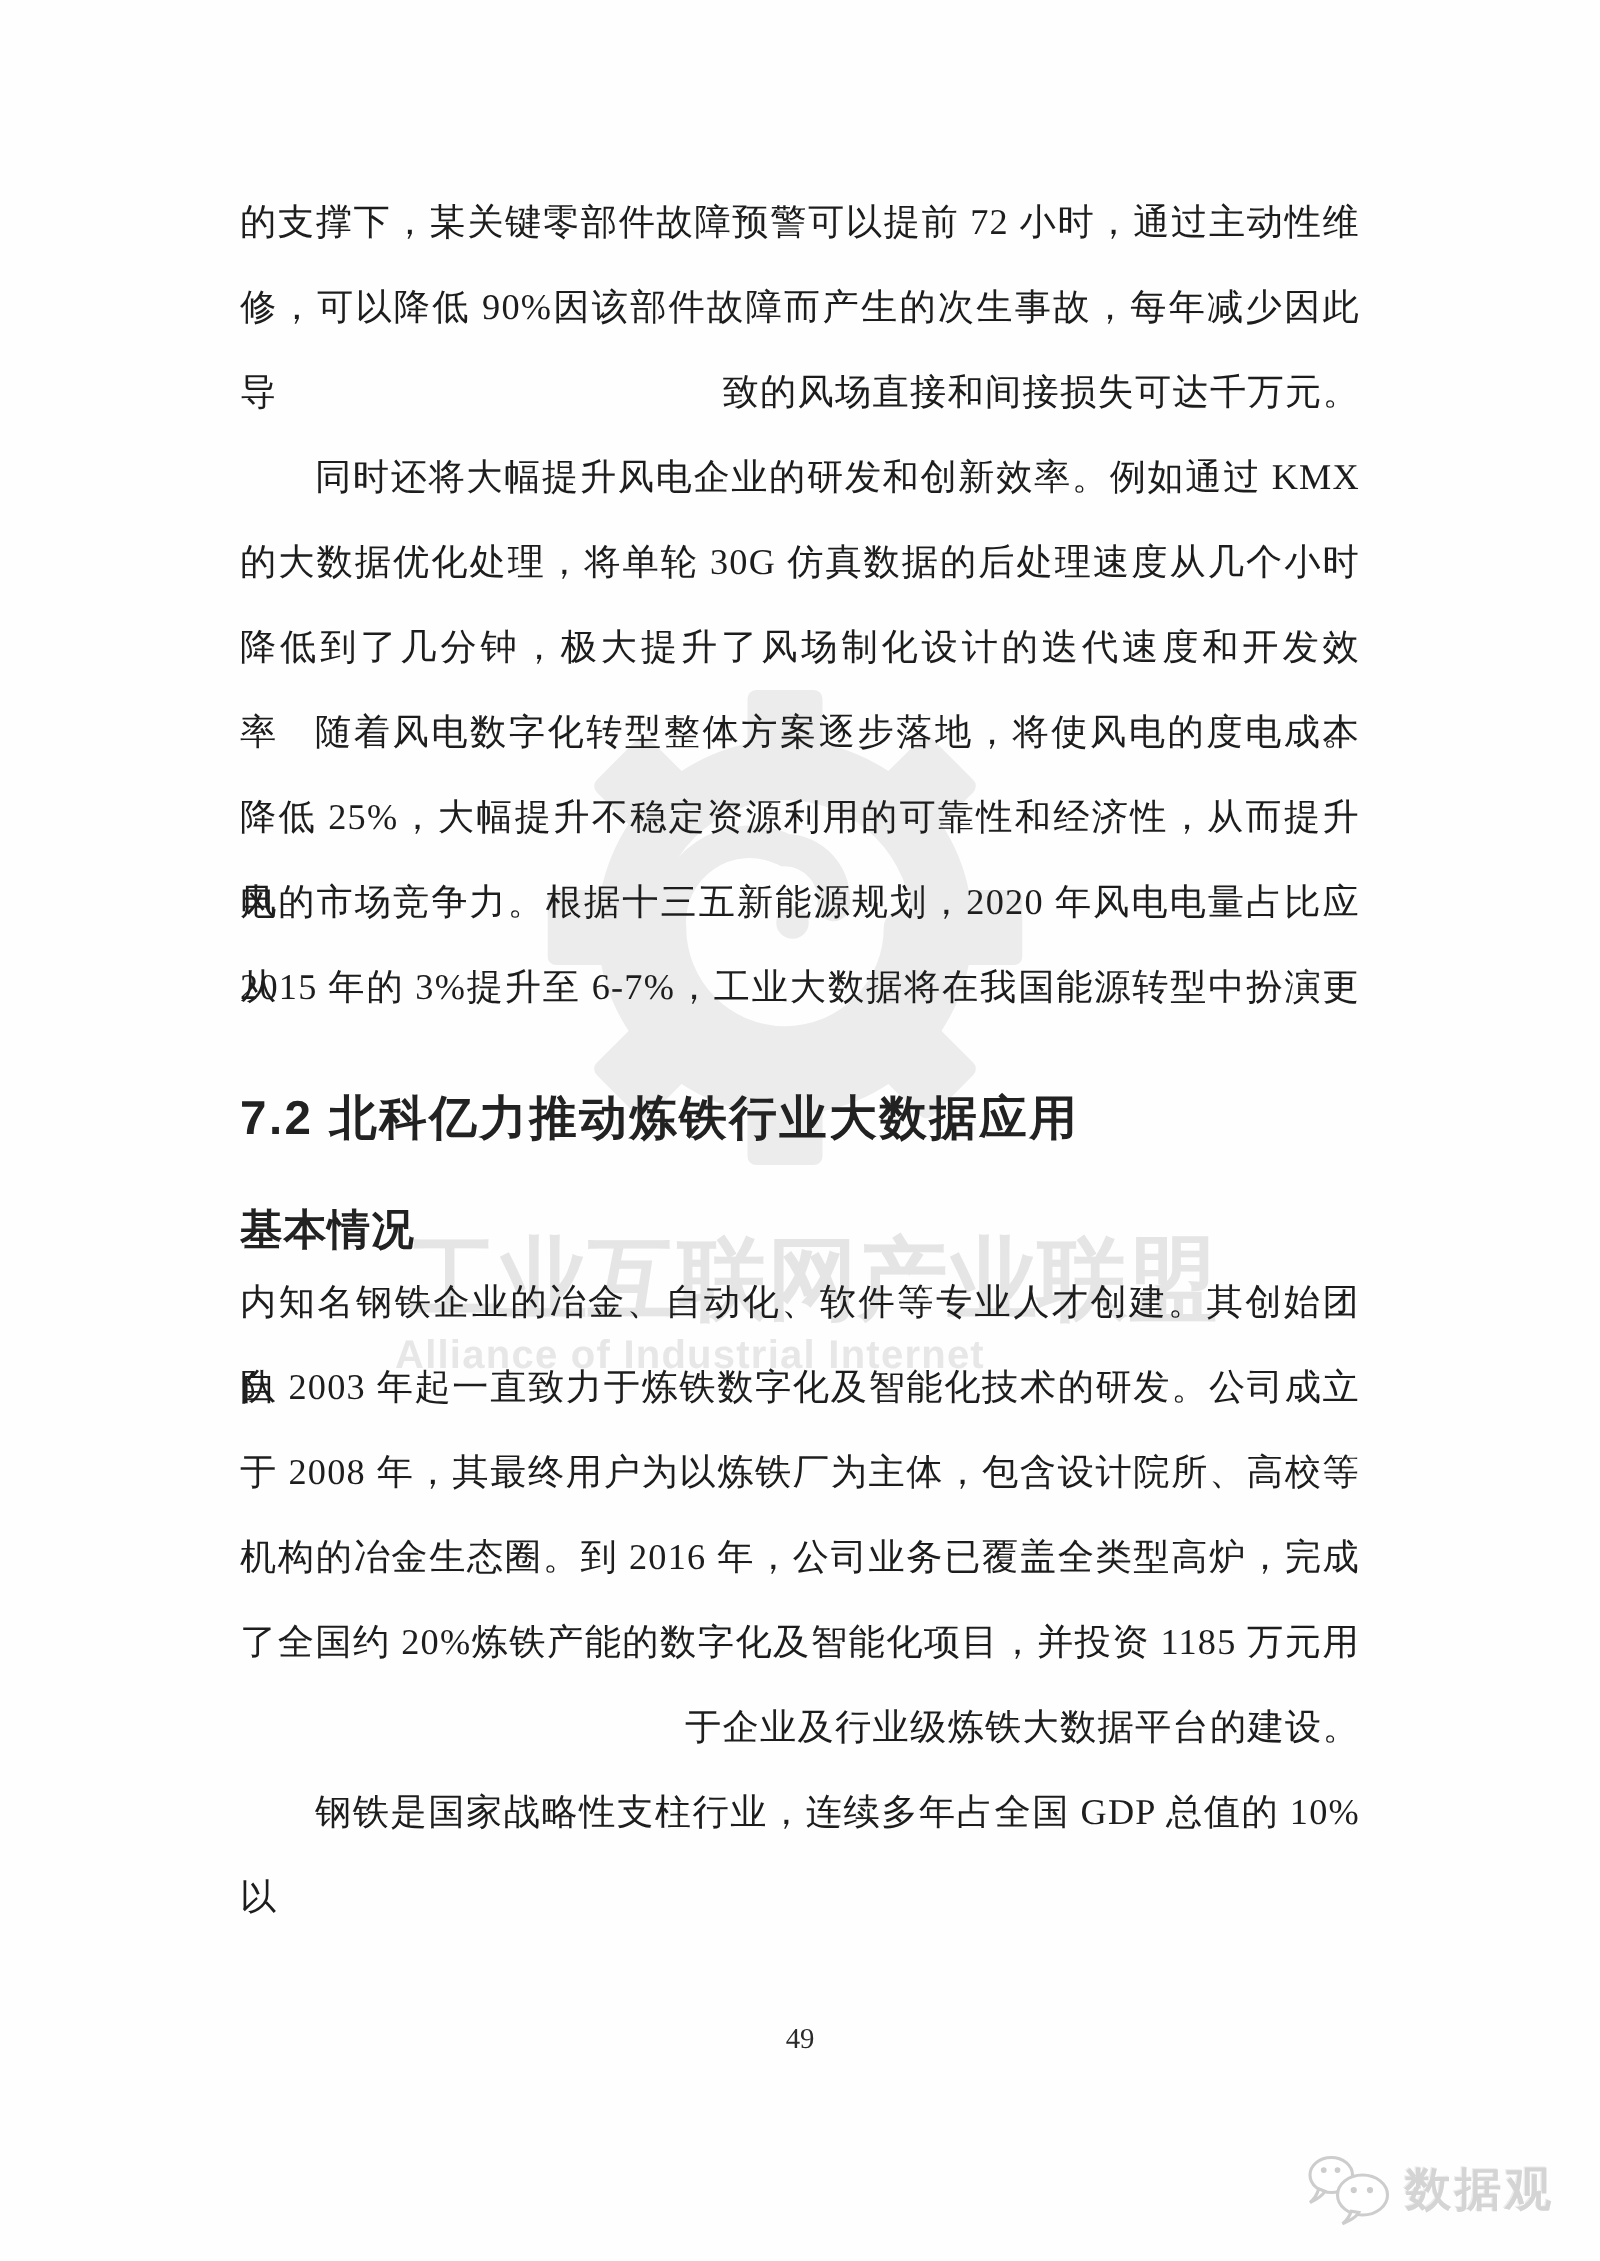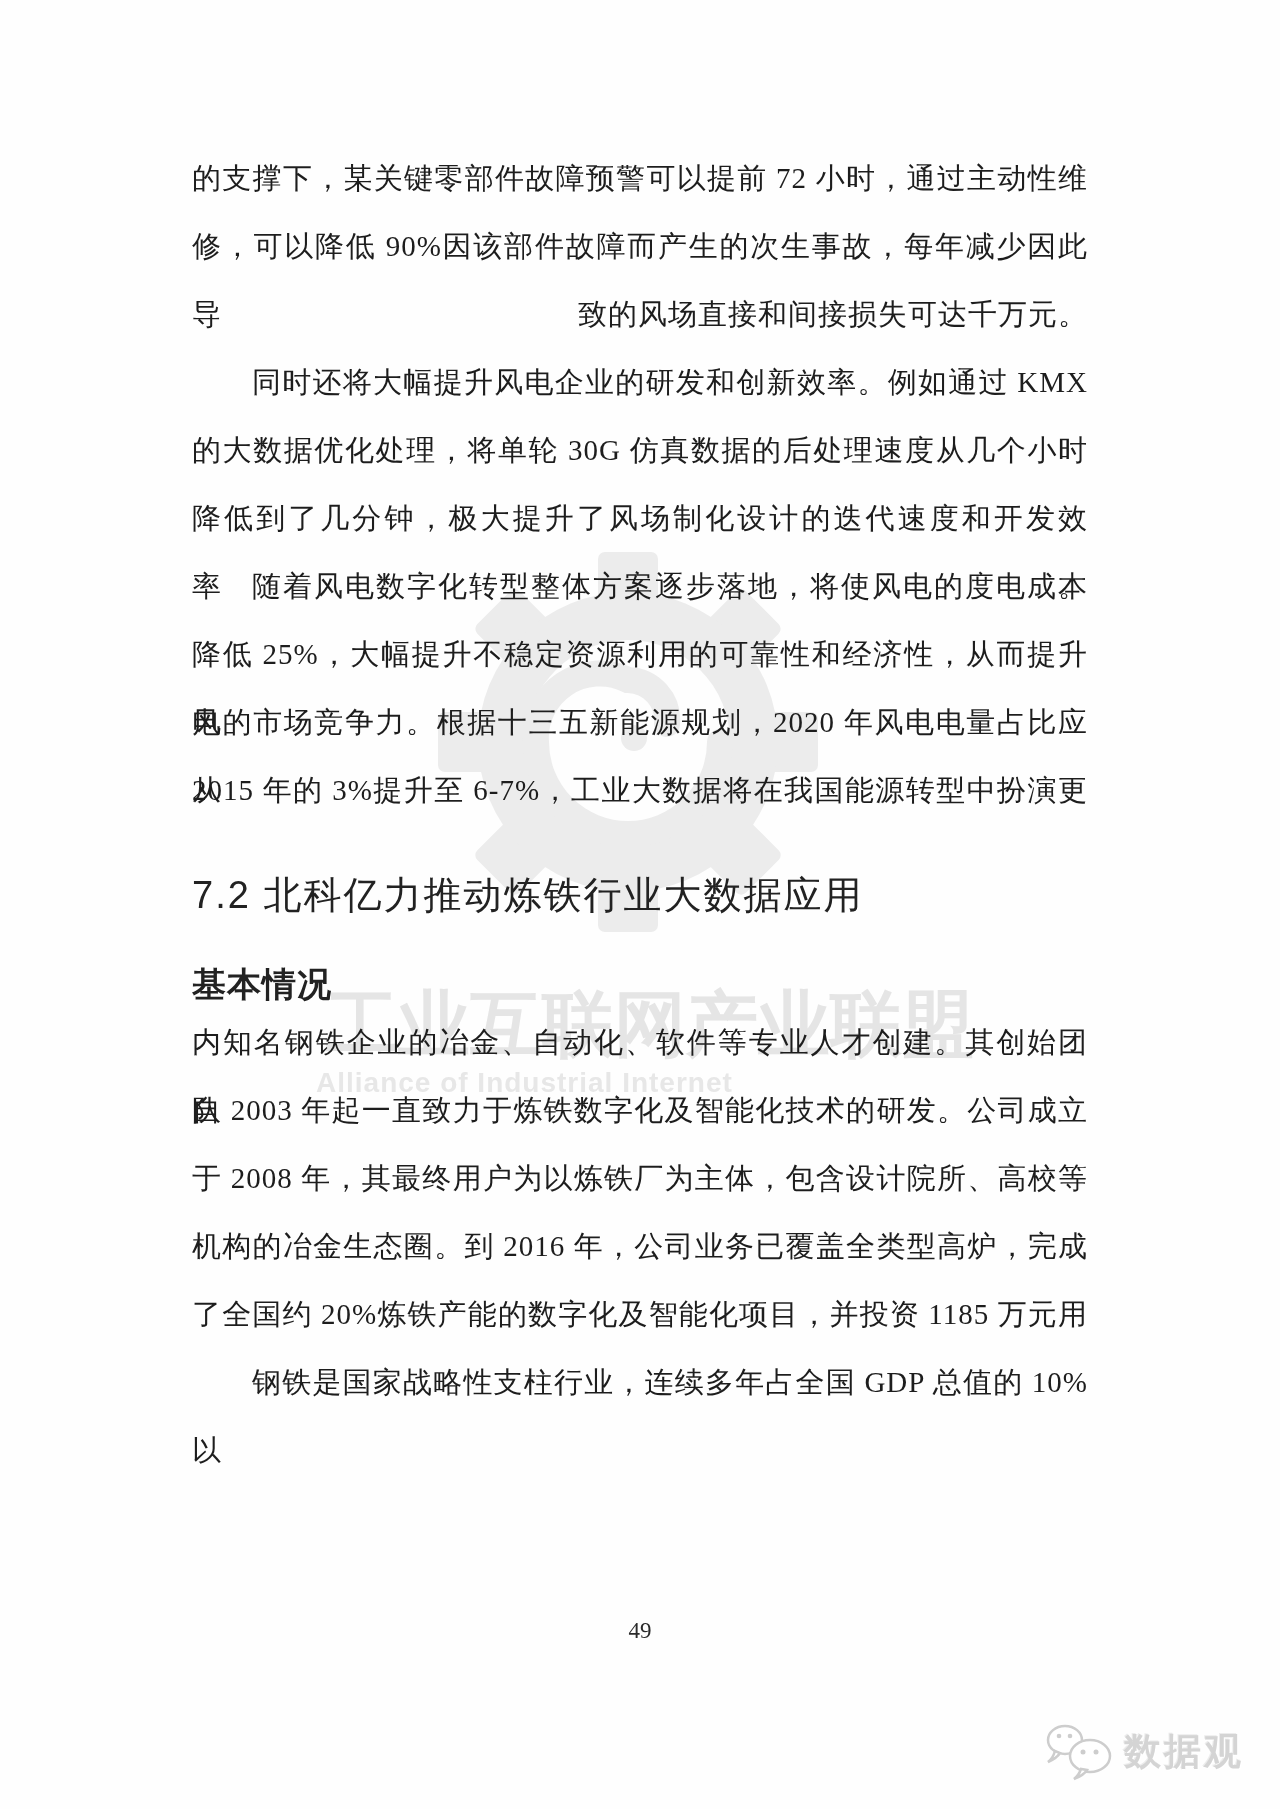--- a/index.html
+++ b/index.html
@@ -13,38 +13,38 @@
   .wm-gear { position:absolute; left:438px; top:552px; width:380px; height:380px; z-index:1; }
   .wm-cn {
     position:absolute; left:326px; top:986px; z-index:1;
     font-family:"Liberation Sans","DejaVu Sans",sans-serif;
     font-weight:700; font-size:72px; line-height:76px;
     color:#e5e5e5; white-space:nowrap; letter-spacing:0px;
   }
   .wm-en {
     position:absolute; left:316px; top:1060px; z-index:1;
     font-family:"Liberation Sans","DejaVu Sans",sans-serif;
-    font-weight:700; font-size:28px; line-height:46px;
+    font-weight:700; font-size:32px; line-height:46px;
     color:#e7e7e7; white-space:nowrap; letter-spacing:1px;
   }
   
   .content {
     position:absolute; left:192px; top:0; width:896px;
     padding-top:144px; z-index:2;
   }
   .line {
     font-size:29px; height:68px; line-height:68px;
     letter-spacing:1px; text-align:right;
   }
   .line.j { text-align:justify; text-align-last:justify; text-justify:inter-character; }
   .line.ind { text-indent:60px; }
   .heading {
     font-family:"Liberation Sans","DejaVu Sans",sans-serif;
     font-size:38px; line-height:52px; margin-top:45px;
-    font-weight:400; letter-spacing:2px; color:#222222;
+    font-weight:700; letter-spacing:2px; color:#222222;
   }
   .subheading {
     font-family:"Liberation Sans","DejaVu Sans",sans-serif;
     font-size:34px; line-height:48px; margin-top:39px;
     font-weight:700; letter-spacing:1px; color:#222222;
   }
   .pagenum {
     position:absolute; left:0; right:0; top:1618px; z-index:2;
     text-align:center; font-size:23px; line-height:26px; color:#2a2a2a;
   }
@@ -114,20 +114,21 @@
       <div class="line j">降低 25%，大幅提升不稳定资源利用的可靠性和经济性，从而提升风</div>
       <div class="line j">电的市场竞争力。根据十三五新能源规划，2020 年风电电量占比应从</div>
       <div class="line j">2015 年的 3%提升至 6-7%，工业大数据将在我国能源转型中扮演更</div>
       <div class="heading">7.2 北科亿力推动炼铁行业大数据应用</div>
       <div class="subheading">基本情况</div>
       <div class="line j">内知名钢铁企业的冶金、自动化、软件等专业人才创建。其创始团队</div>
       <div class="line j">自 2003 年起一直致力于炼铁数字化及智能化技术的研发。公司成立</div>
       <div class="line j">于 2008 年，其最终用户为以炼铁厂为主体，包含设计院所、高校等</div>
       <div class="line j">机构的冶金生态圈。到 2016 年，公司业务已覆盖全类型高炉，完成</div>
       <div class="line j">了全国约 20%炼铁产能的数字化及智能化项目，并投资 1185 万元用</div>
+      <div class="line">于企业及行业级炼铁大数据平台的建设。</div>
       <div class="line j ind">钢铁是国家战略性支柱行业，连续多年占全国 GDP 总值的 10%以</div>
     </div>
 
   <div class="pagenum">49</div>
 
   <div class="footer-logo">
     <svg width="74" height="58" viewBox="0 0 74 58" aria-hidden="true">
       <g stroke="#cdcdcd" stroke-width="2.5" fill="#ffffff">
         <ellipse cx="23" cy="17" rx="17" ry="14"></ellipse>
         <path d="M13 28 Q11 35 6 39 Q15 35 18 30 Z"></path>

